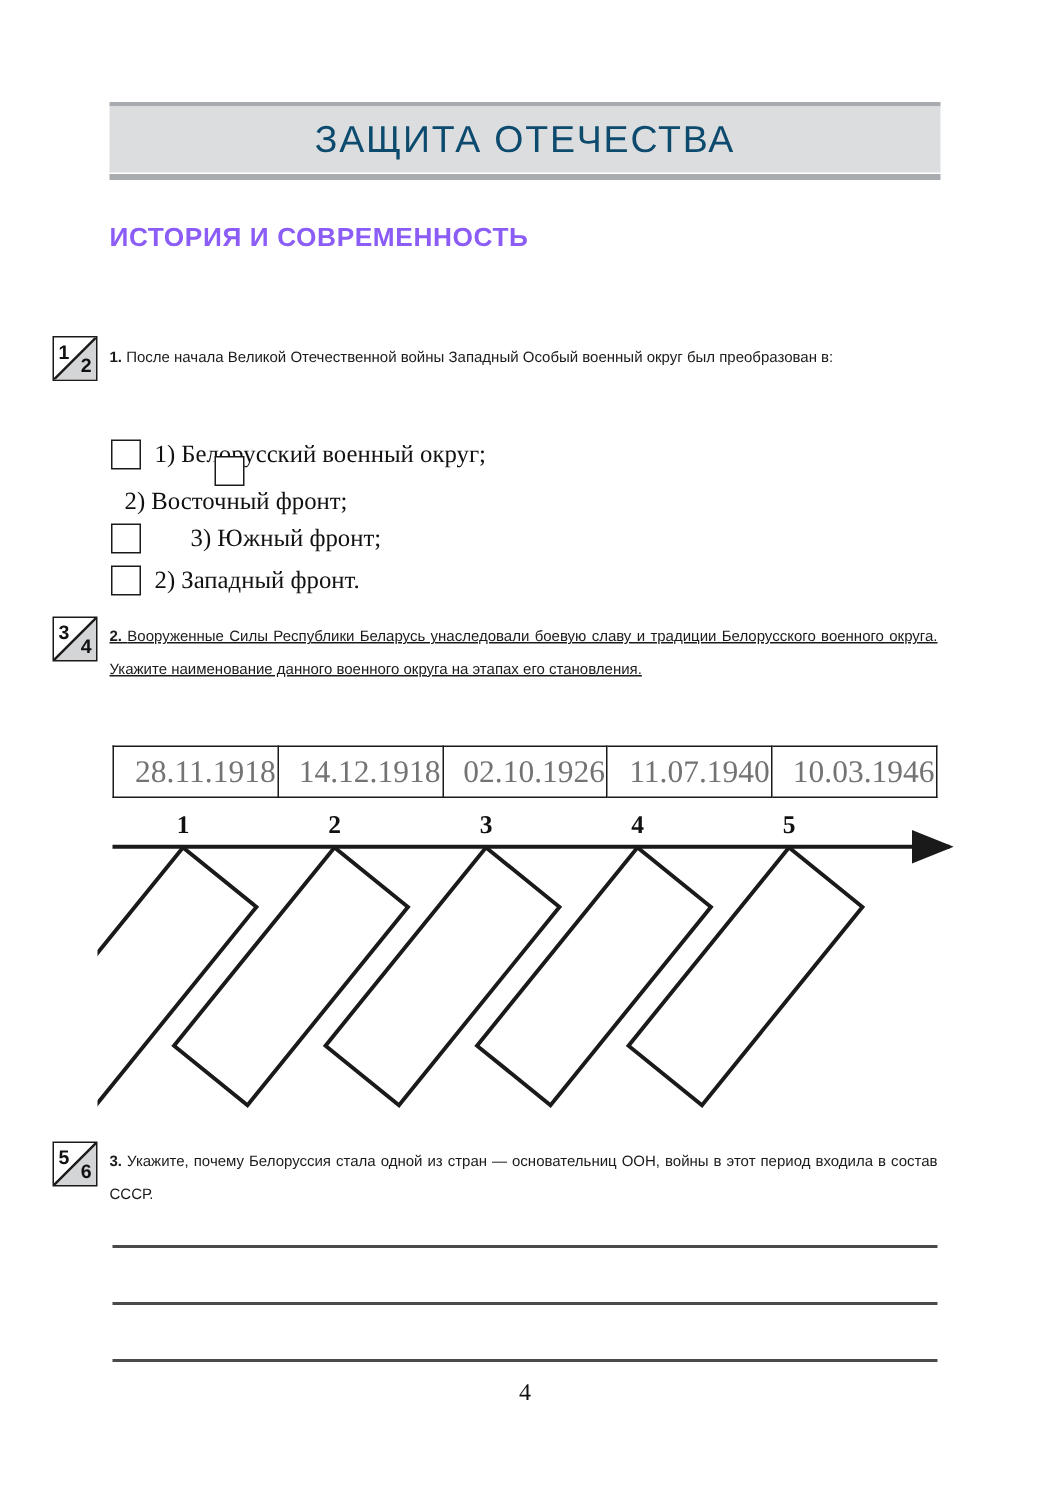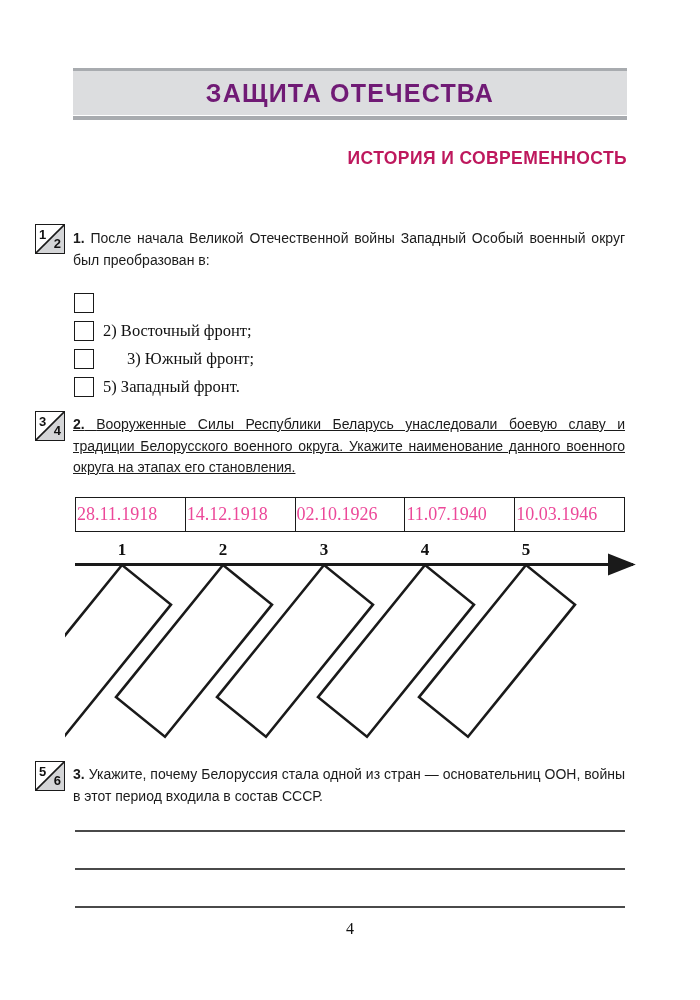--- a/index.html
+++ b/index.html
@@ -29,43 +29,43 @@
   }
   .banner-box {
     background: #dcdddf;
     height: 44px;
     display: flex;
     align-items: center;
     justify-content: center;
   }
   .banner-title {
     font-size: 25px;
-    font-weight: bold;
+    font-weight: normal;
     letter-spacing: 1.2px;
-    color: #701a75;
+    color: #0c4a6e;
     white-space: nowrap;
   }
   .banner-rule-bottom {
     height: 4px;
     background: #a8abaf;
     margin-top: 1px;
   }
 
   
   .subtitle {
     position: absolute;
     left: 73px;
     top: 147px;
     width: 554px;
-    text-align: right;
+    text-align: left;
     font-size: 17.5px;
     font-weight: bold;
     line-height: 23px;
     letter-spacing: 0.4px;
-    color: #be185d;
+    color: #8b5cf6;
   }
   .subtitle div { white-space: nowrap; }
 
   
   .score-box {
     position: absolute;
     width: 30px;
     height: 30px;
     border: 1.4px solid #1a1a1a;
     box-sizing: border-box;
@@ -79,21 +79,21 @@
     font-weight: bold;
     color: #111;
     line-height: 1;
   }
   .score-box .num-top { left: 3px; top: 3px; }
   .score-box .num-bot { right: 3px; bottom: 3px; }
 
   
   .qtext {
     position: absolute;
-    font-size: 14px;
+    font-size: 10px;
     line-height: 21.5px;
     text-align: justify;
     color: #1b1b1b;
   }
   .qtext b { font-weight: bold; }
 
   
   .opt-row {
     position: absolute;
     display: flex;
@@ -120,24 +120,24 @@
     position: absolute;
     left: 75px;
     top: 497px;
     width: 550px;
     border-collapse: collapse;
     table-layout: fixed;
   }
   .date-table td {
     border: 1.4px solid #1a1a1a;
     height: 31px;
-    text-align: left;
-    font-family: "Liberation Serif", serif;
-    font-size: 18px;
-    color: #ec4899;
+    text-align: right;
+    font-family: "Liberation Serif", serif;
+    font-size: 21px;
+    color: #737373;
   }
 
   
   .timeline {
     position: absolute;
     left: 65px;
     top: 535px;
     width: 590px;
     height: 215px;
   }
@@ -196,32 +196,33 @@
   <span class="num num-bot">2</span>
 </div>
 
 <div class="qtext" style="left:73px; top:228px; width:552px;">
   <b>1.</b>
   <span>После начала Великой Отечественной войны Западный Особый военный округ был преобразован в:</span>
 </div>
 
 <div class="opt-row" style="left:74px; top:293px;">
   <span class="opt-checkbox"></span>
-</div>
-<div class="opt-row" style="left:74px; top:321px;">
+  <span class="opt-label">1) Белорусский военный округ;</span>
+</div>
+<div class="opt-row" style="left:74px; top:304px;flex-direction:column;">
   <span class="opt-checkbox"></span>
   <span class="opt-label">2) Восточный фронт;</span>
 </div>
 <div class="opt-row" style="left:74px; top:349px;gap:24px;">
   <span class="opt-checkbox"></span>
   <span class="opt-label">3) Южный фронт;</span>
 </div>
 <div class="opt-row" style="left:74px; top:377px;">
   <span class="opt-checkbox"></span>
-  <span class="opt-label">5) Западный фронт.</span>
+  <span class="opt-label">2) Западный фронт.</span>
 </div>
 
 <div class="score-box" style="left:35px; top:411px;">
   <svg class="sb-svg" width="28" height="28" viewBox="0 0 28 28">
     <polygon points="28,0 28,28 0,28" fill="#d4d5d7"></polygon>
     <line x1="0" y1="28" x2="28" y2="0" stroke="#1a1a1a" stroke-width="1.6"></line>
   </svg>
   <span class="num num-top">3</span>
   <span class="num num-bot">4</span>
 </div>

